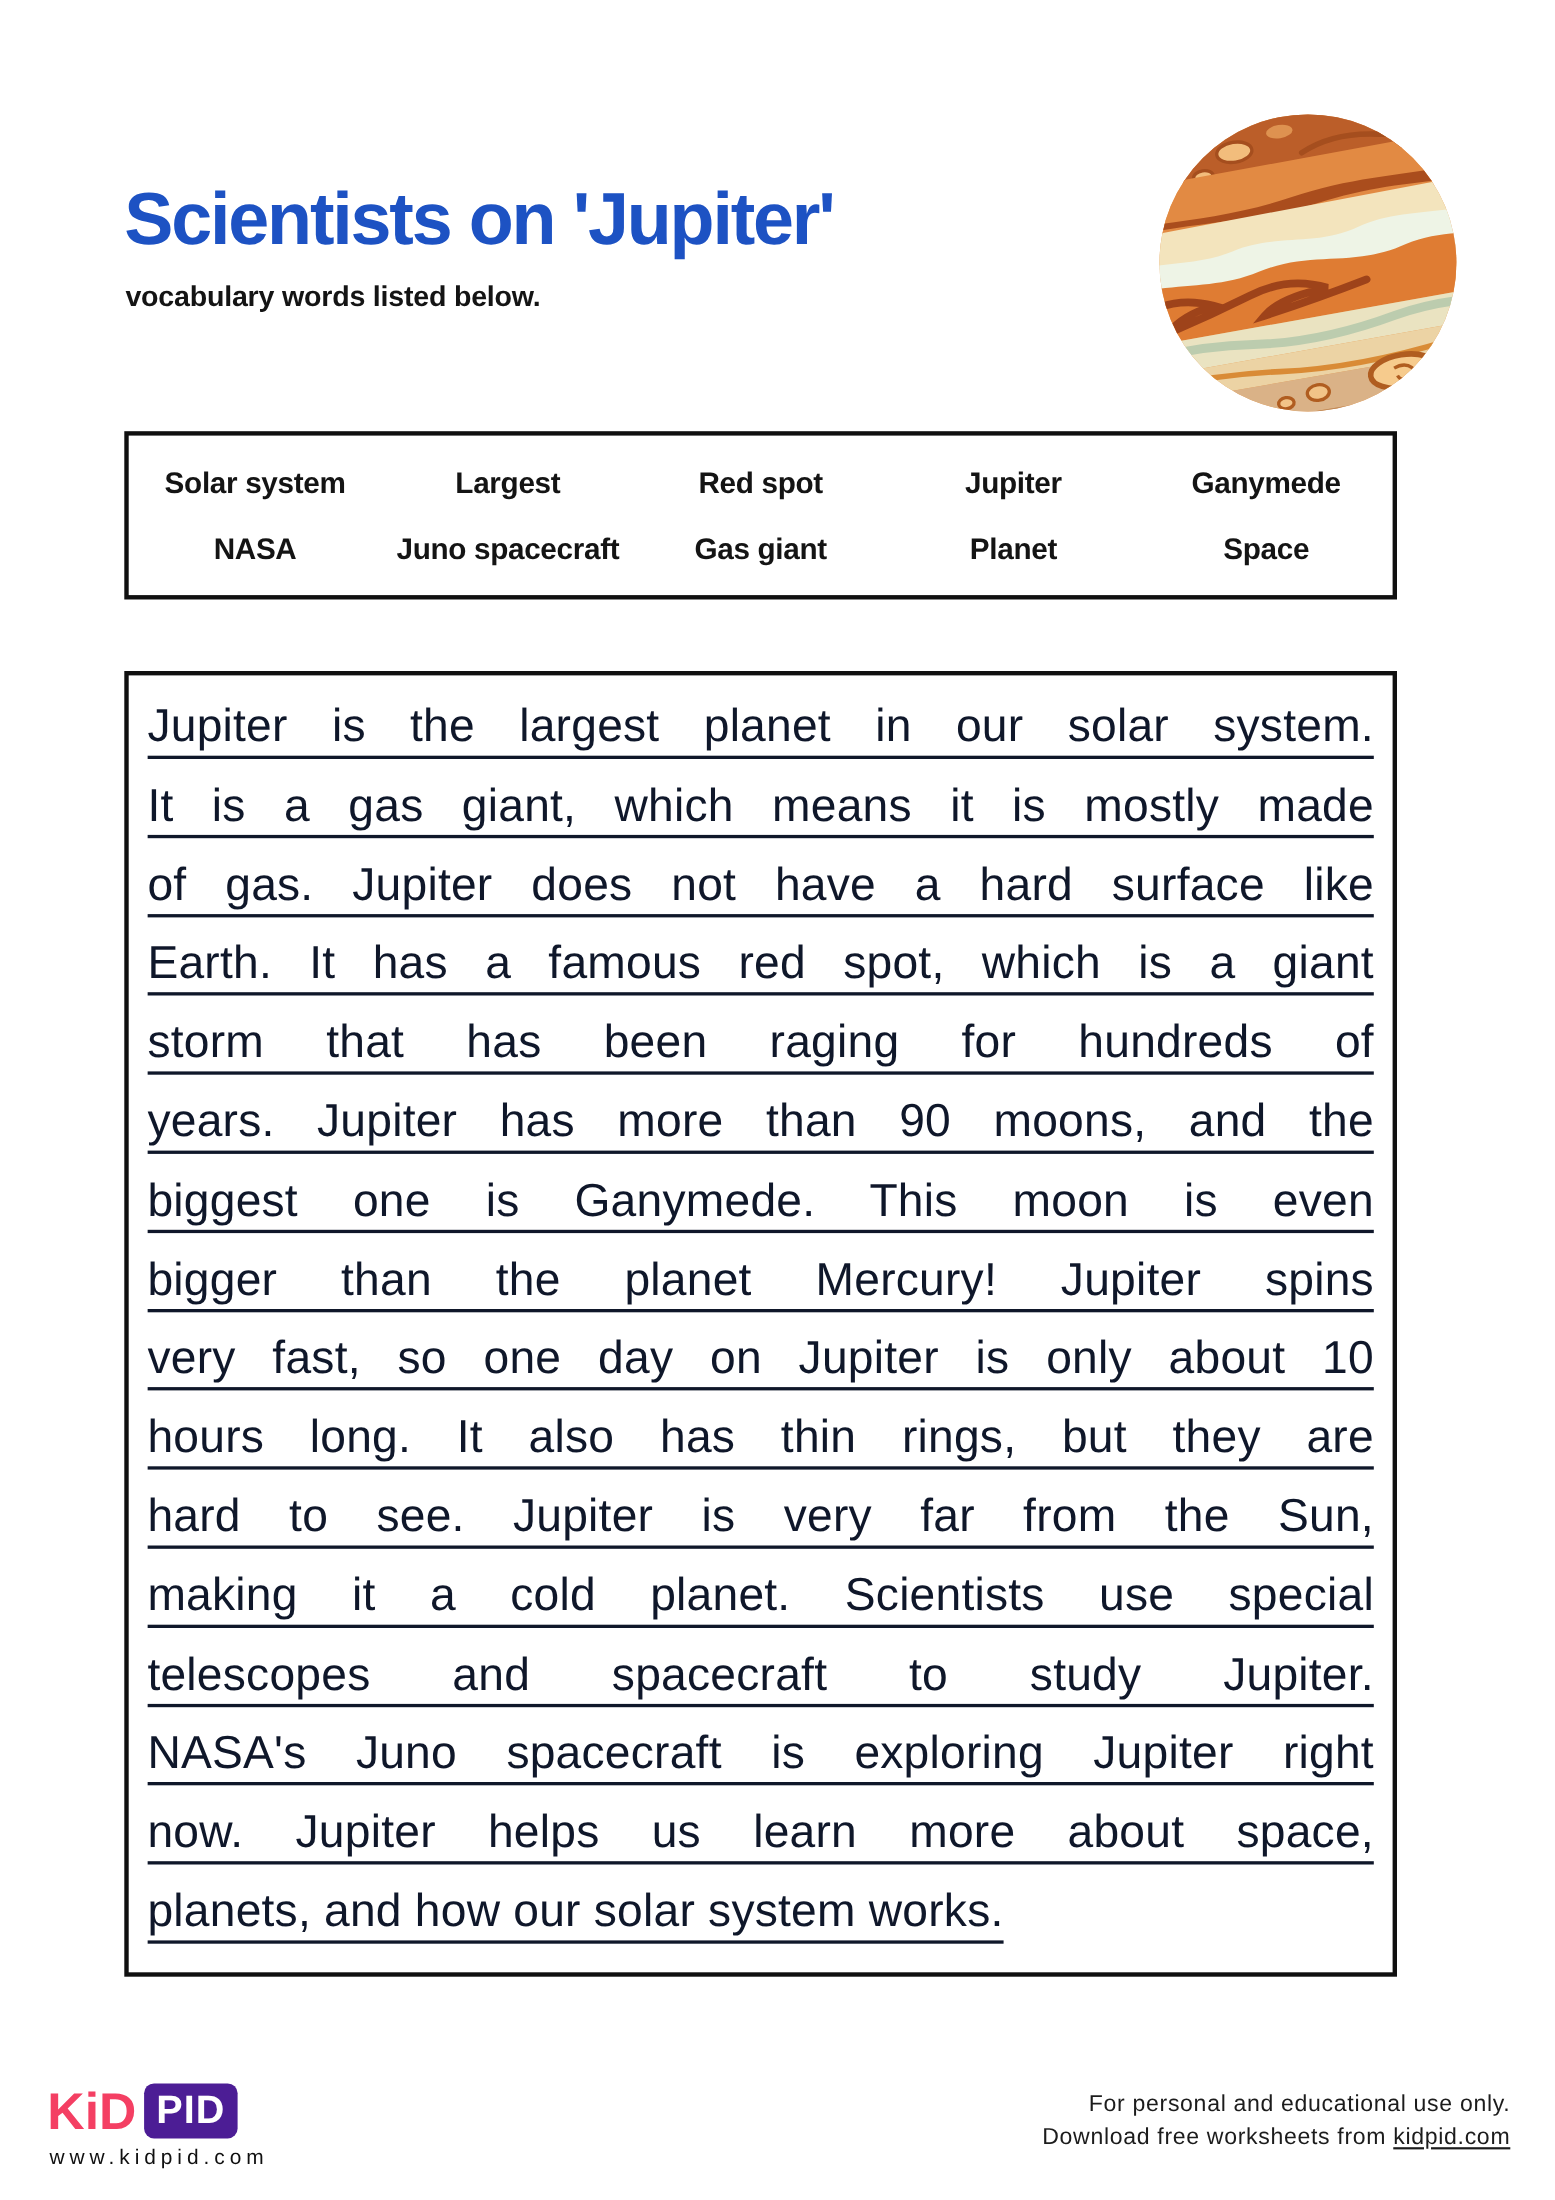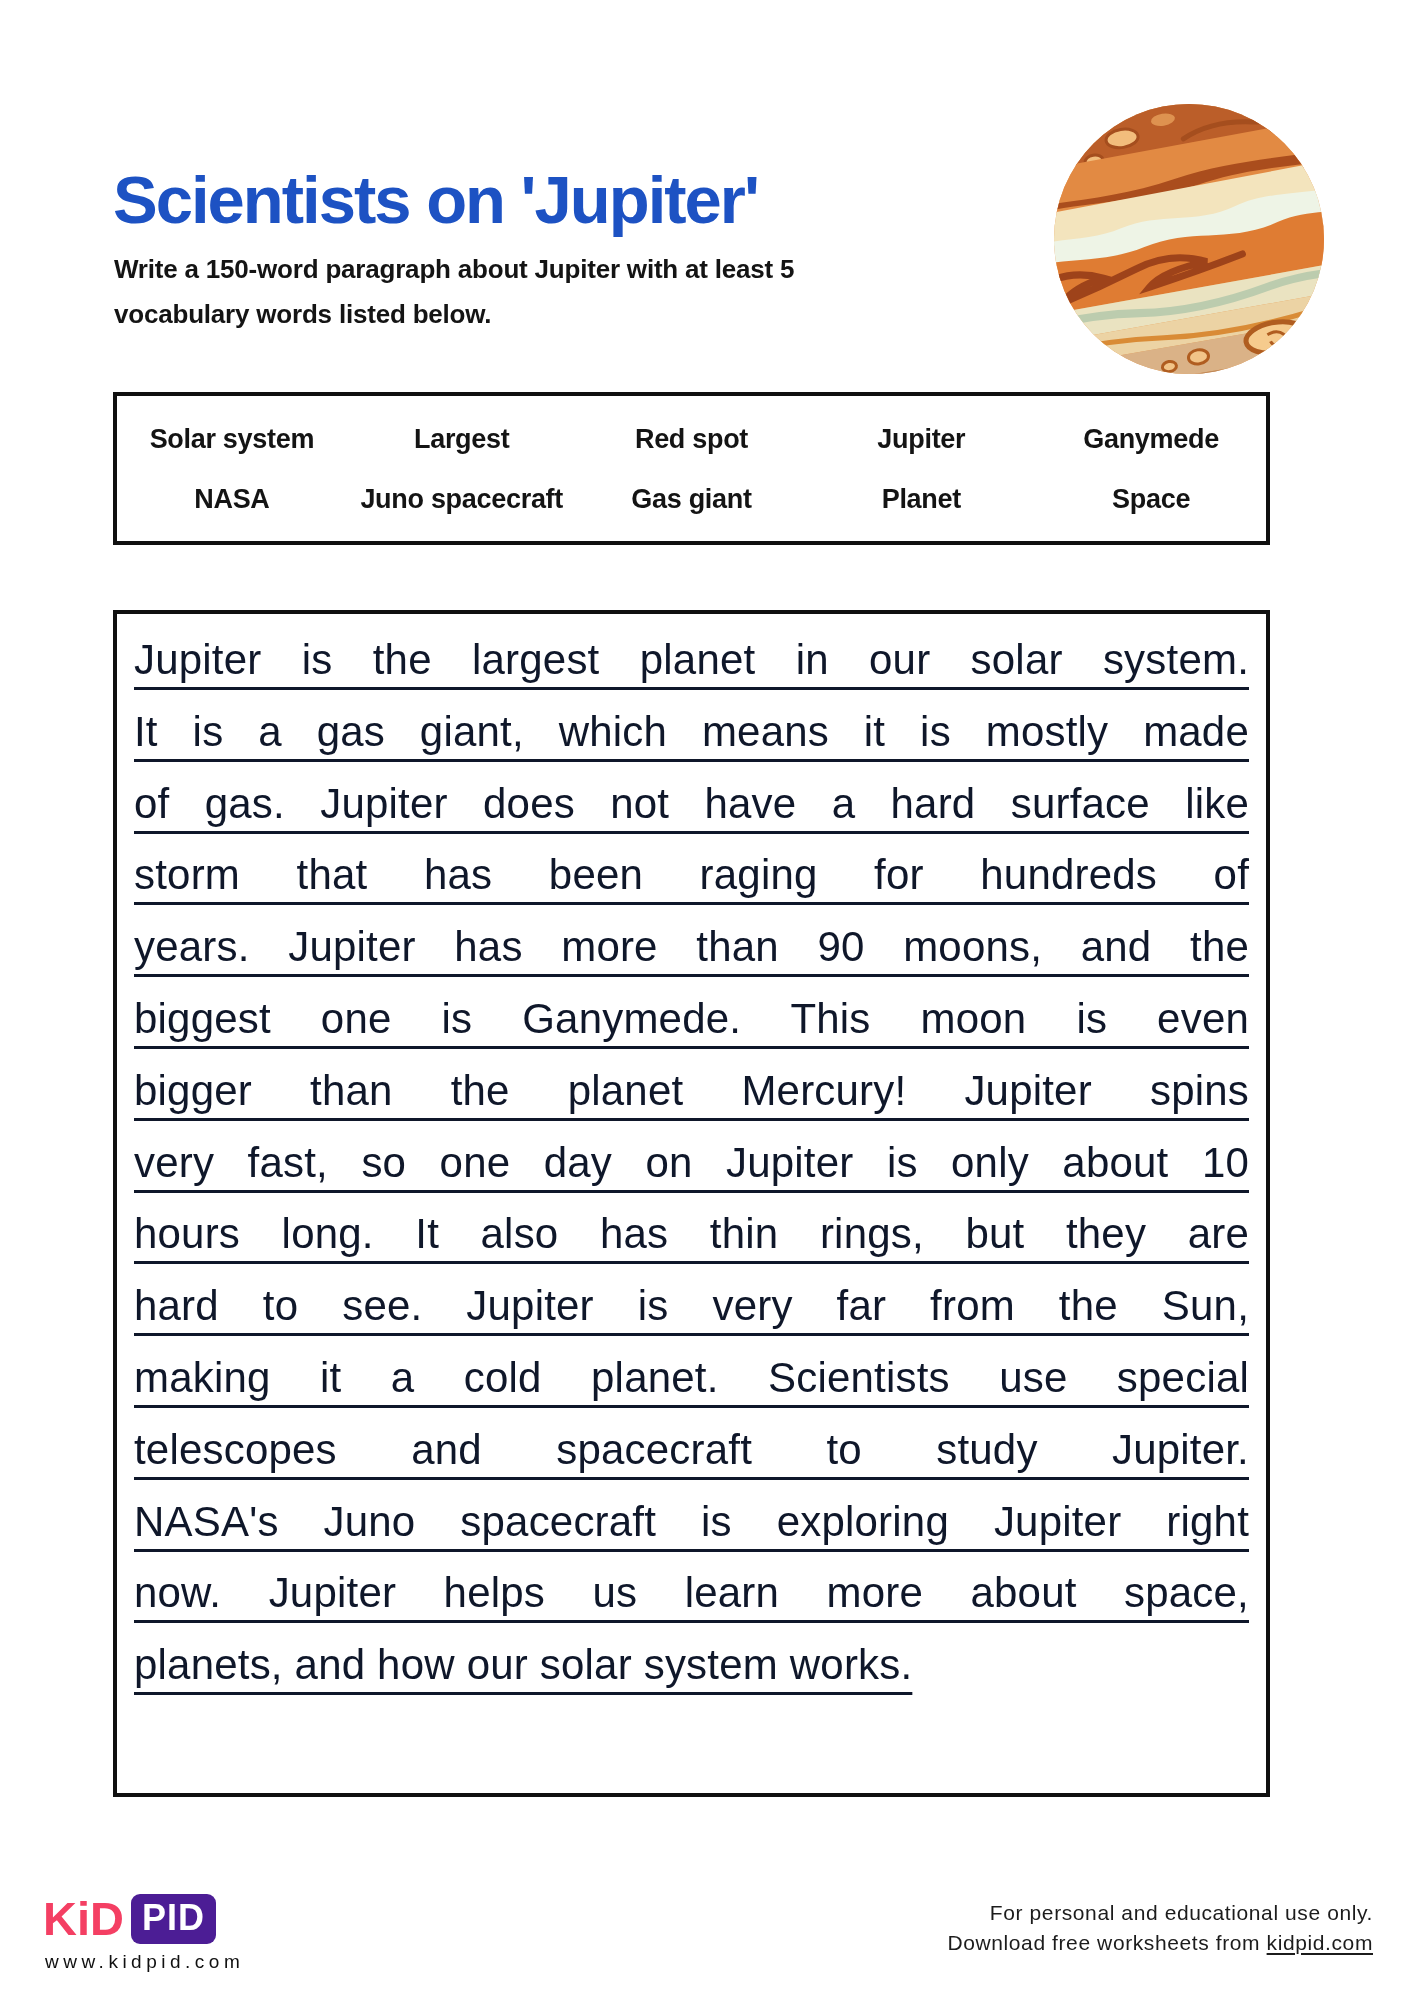--- a/index.html
+++ b/index.html
@@ -156,21 +156,20 @@
     cursor: pointer;
   }
 </style>
 </head>
 <body>
 
 <div class="page">
 
   <div class="title">Scientists on 'Jupiter'</div>
   <div class="subtitle">
-    <div>Write a 150-word paragraph about Jupiter with at least 5</div>
     <div>vocabulary words listed below.</div>
   </div>
 
   <svg class="planet" viewBox="0 0 270 270" width="272" height="272" aria-hidden="true">
     <defs>
       <clipPath id="pc">
           <circle cx="135" cy="135" r="134"></circle>
         </clipPath>
     </defs>
     <g clip-path="url(#pc)">
@@ -228,20 +227,21 @@
       <span class="vocab-cell">Gas giant</span>
       <span class="vocab-cell">Planet</span>
       <span class="vocab-cell">Space</span>
     </div>
   </div>
 
   <div class="para-box">
     <div class="para-line">Jupiter is the largest planet in our solar system.</div>
     <div class="para-line">It is a gas giant, which means it is mostly made</div>
     <div class="para-line">of gas. Jupiter does not have a hard surface like</div>
+    <div class="para-line">Earth. It has a famous red spot, which is a giant</div>
     <div class="para-line">storm that has been raging for hundreds of</div>
     <div class="para-line">years. Jupiter has more than 90 moons, and the</div>
     <div class="para-line">biggest one is Ganymede. This moon is even</div>
     <div class="para-line">bigger than the planet Mercury! Jupiter spins</div>
     <div class="para-line">very fast, so one day on Jupiter is only about 10</div>
     <div class="para-line">hours long. It also has thin rings, but they are</div>
     <div class="para-line">hard to see. Jupiter is very far from the Sun,</div>
     <div class="para-line">making it a cold planet. Scientists use special</div>
     <div class="para-line">telescopes and spacecraft to study Jupiter.</div>
     <div class="para-line">NASA's Juno spacecraft is exploring Jupiter right</div>

